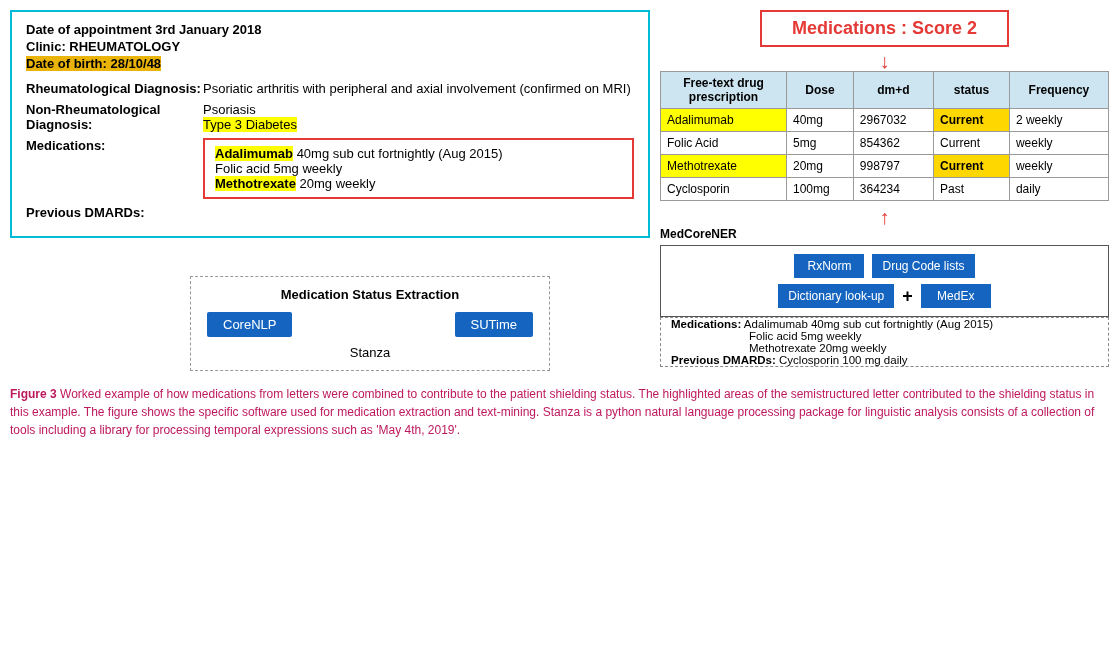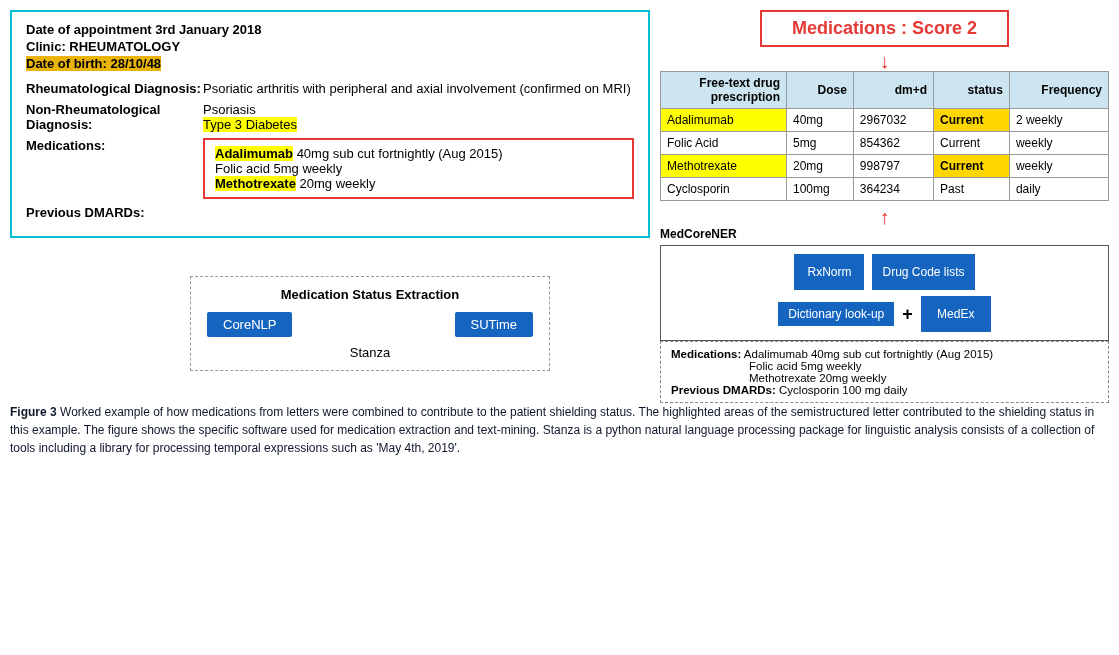--- a/index.html
+++ b/index.html
@@ -139,21 +139,21 @@
       border-collapse: collapse;
       width: 100%;
       font-size: 12px;
       margin-bottom: 6px;
     }
     .med-table th {
       background: #cce5f0;
       border: 1px solid #999;
       padding: 4px 6px;
       font-weight: bold;
-      text-align: right;
+      text-align: center;
     }
     .med-table td {
       border: 1px solid #999;
       padding: 4px 6px;
     }
     .cell-yellow {
       background: #ffff00;
     }
     .cell-orange {
       background: #ffd700;
@@ -180,21 +180,21 @@
     }
     .medcorener-row {
       display: flex;
       gap: 8px;
       align-items: center;
       justify-content: center;
     }
     .med-blue-btn {
       background: #1565c0;
       color: #fff;
-      padding: 11px 10px;
+      padding: 5px 10px;
       border: none;
       font-size: 12px;
       text-align: center;
       min-width: 70px;
     }
     .plus-sign {
       font-size: 18px;
       font-weight: bold;
     }
     .dict-btn {
@@ -203,21 +203,21 @@
       padding: 5px 10px;
       border: none;
       font-size: 12px;
       text-align: center;
       min-width: 80px;
     }
 
     
     .meds-output-box {
       border: 1.5px dashed #888;
-      padding: 6px 10px;
+      padding: 0 10px;
       font-size: 11.5px;
       width: 100%;
     }
     .meds-output-label {
       font-weight: bold;
       display: inline;
     }
 
     
     .arrow-down {
@@ -228,23 +228,24 @@
     }
     .arrow-up {
       text-align: center;
       font-size: 20px;
       color: #e53935;
       line-height: 1;
     }
 
     
     .figure-caption {
+      margin-top: 14px;
       font-size: 12px;
       line-height: 1.5;
-      color: #0f172a;
+      color: #be185d;
       width: 100%;
     }
     .figure-caption strong {
       font-weight: bold;
     }
 
     .right-inner {
       width: 100%;
       display: flex;
       flex-direction: column;

